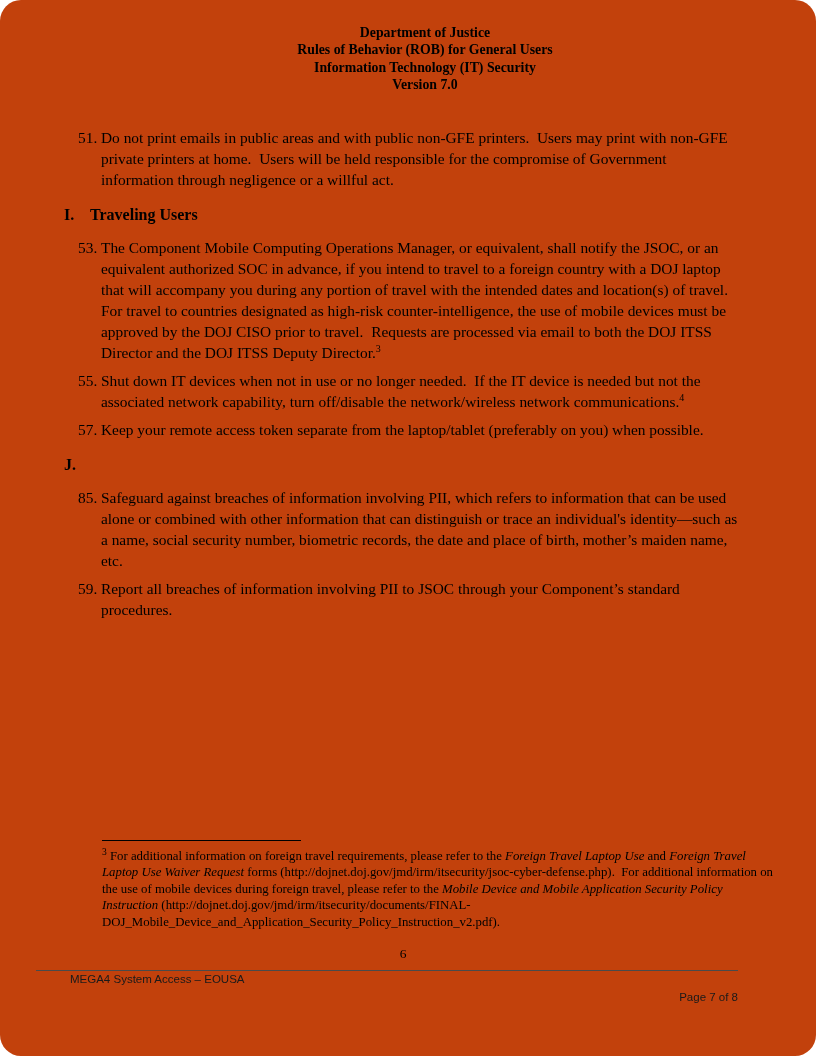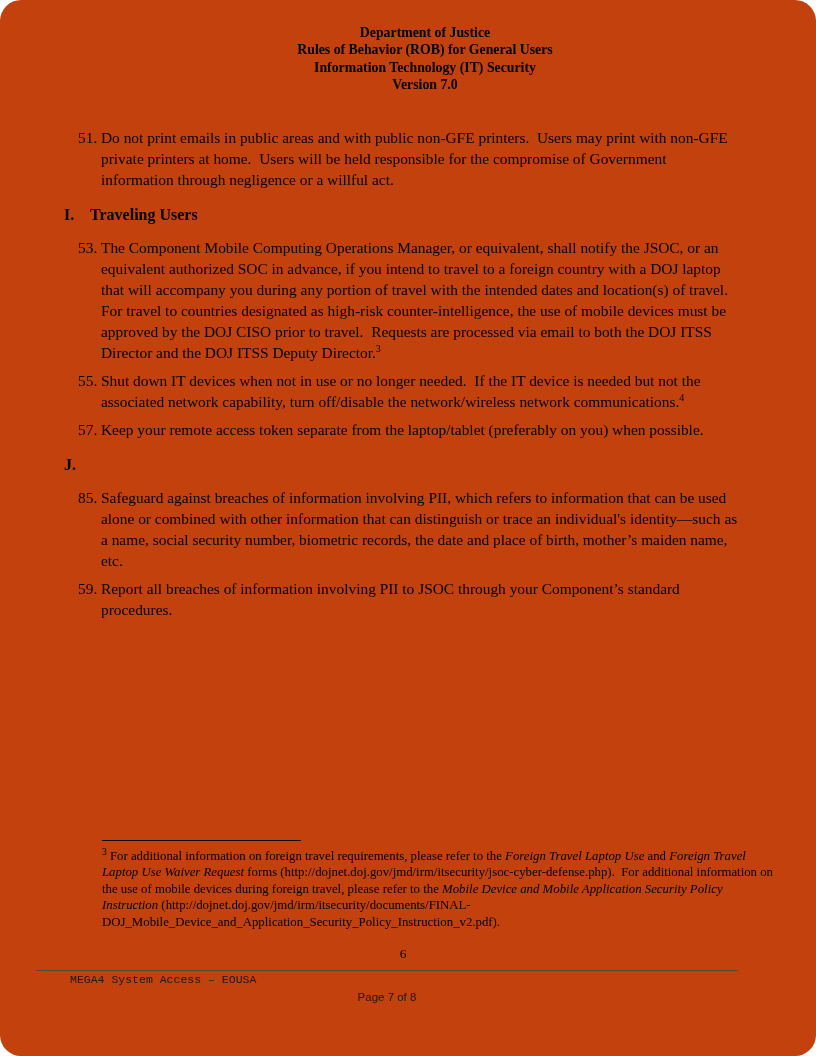--- a/index.html
+++ b/index.html
@@ -77,30 +77,30 @@
     position: absolute;
     top: 970px;
     left: 36px;
     width: 702px;
     border-top: 1px solid #4a4a4a;
   }
   .footer-left {
     position: absolute;
     top: 973px;
     left: 70px;
-    font-family: Liberation Mono, monospace;
+    font-family: Liberation Sans, sans-serif;
     font-size: 11.5px;
     color: #1a1a1a;
   }
   .footer-right {
     position: absolute;
     top: 991px;
     left: 36px;
     width: 702px;
-    text-align: center;
+    text-align: right;
     font-family: "Liberation Sans", sans-serif;
     font-size: 11.5px;
     color: #1a1a1a;
   }
 </style>
 </head>
 <body>
 
 <div class="page">
 

